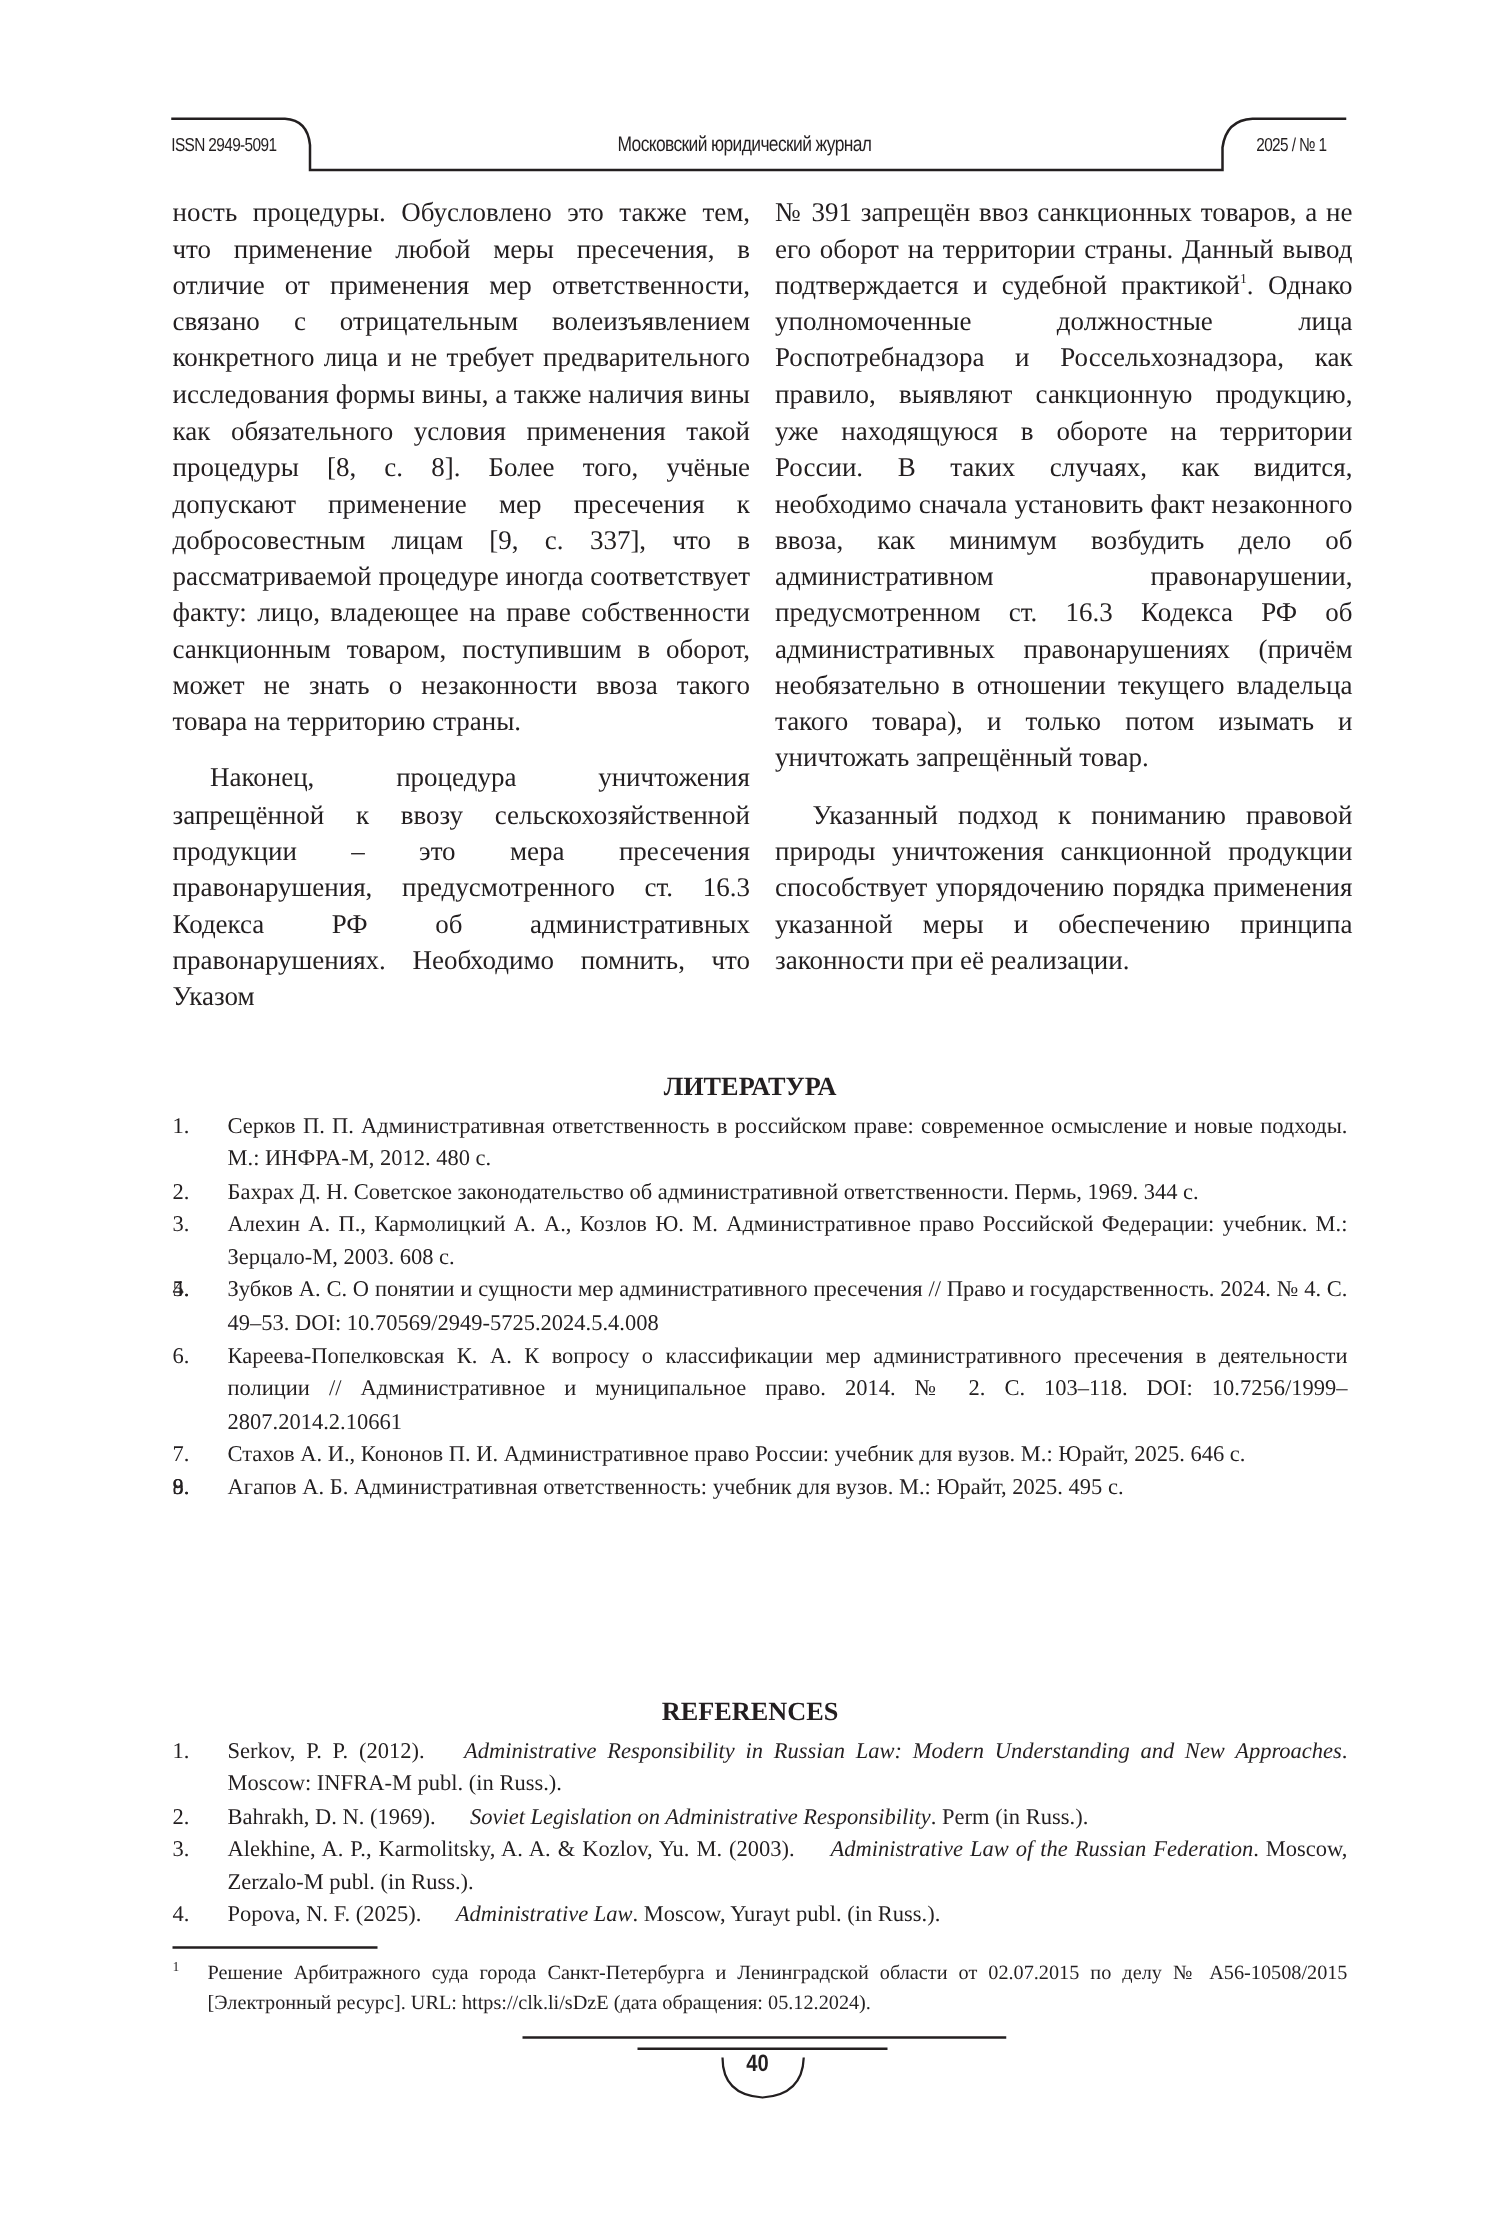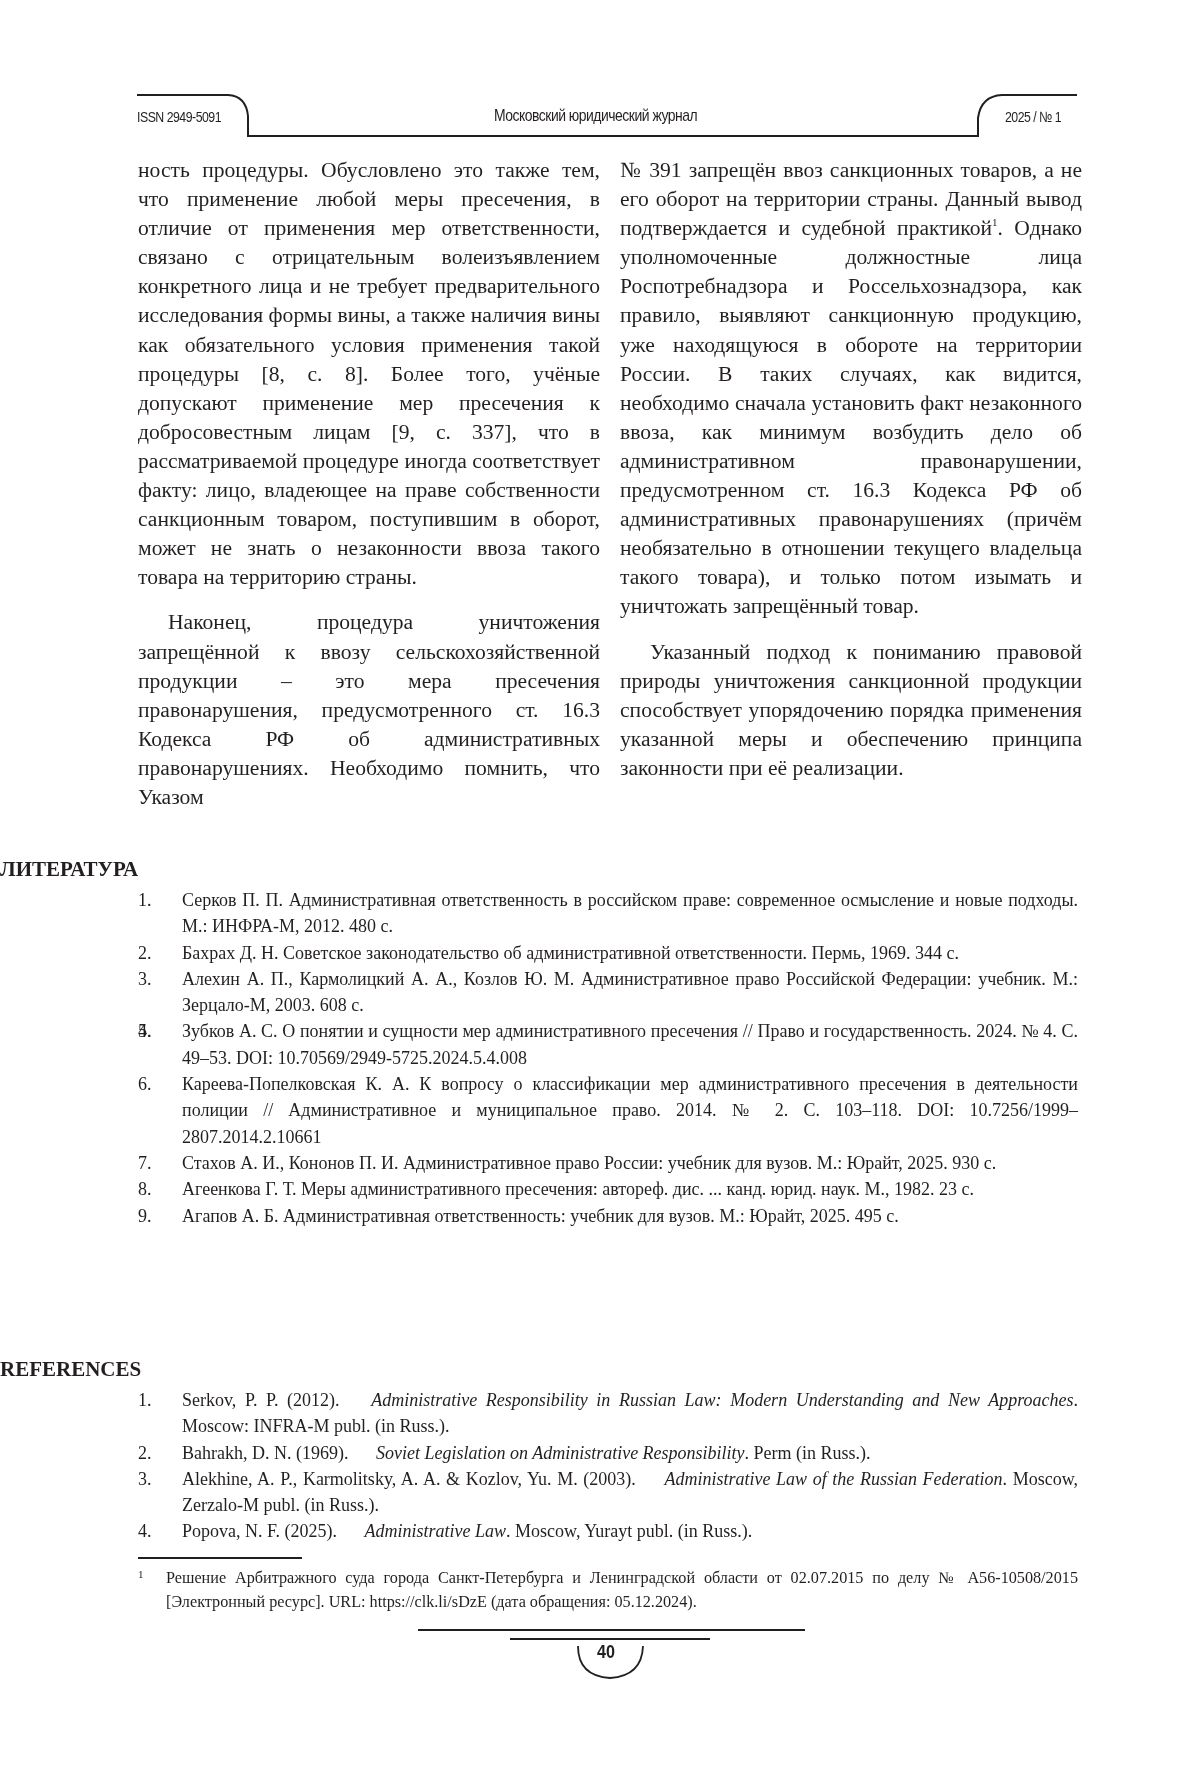--- a/index.html
+++ b/index.html
@@ -15,21 +15,21 @@
 
   
   .col { position: absolute; top: 156px; width: 462px; font-family: "Liberation Serif", serif; font-size: 21.6px; line-height: 29.1px; text-align: justify; color: #231f20; }
   .col-left { left: 138px; }
   .col-right { left: 620px; }
   .col p { margin: 0; }
   .col p.indent { text-indent: 30px; margin-top: 16px; }
   sup { font-size: 11px; line-height: 0; vertical-align: 9px; }
 
   
-  .sec-title { position: absolute; left: 0; width: 1200px; font-family: "Liberation Serif", serif; font-weight: bold; font-size: 21px; color: #231f20; }
+  .sec-title { position: absolute; left: 0; width: 1200px; text-align: center; font-family: "Liberation Serif", serif; font-weight: bold; font-size: 21px; color: #231f20; }
   .refs { position: absolute; left: 138px; width: 940px; margin: 0; padding: 0; list-style: none; font-family: "Liberation Serif", serif; font-size: 18px; line-height: 26.3px; color: #231f20; }
   .refs li { position: relative; padding-left: 44px; text-align: justify; margin: 0; }
   .refs li .num { position: absolute; left: 0; top: 0; }
   .refs .it { font-style: italic; margin-left: 23px; }
 
   .fn-rule { position: absolute; left: 138px; top: 1557px; width: 164px; height: 1.5px; background: #231f20; }
   .footnote { position: absolute; left: 138px; top: 1566px; width: 940px; font-family: "Liberation Serif", serif; font-size: 16.2px; line-height: 24px; color: #231f20; }
   .footnote .fn-mark { position: absolute; left: 0; top: -4px; font-size: 11px; }
   .footnote .fn-body { padding-left: 28px; display: block; text-align: justify; }
 
@@ -58,22 +58,22 @@
   </div>
 
   <div class="sec-title" style="top:857px;">ЛИТЕРАТУРА</div>
   <ol class="refs" style="top:887px;">
     <li><span class="num">1.</span><span>Серков П. П. Административная ответственность в российском праве: современное осмысление и новые подходы. М.: ИНФРА-М, 2012. 480 с.</span></li>
     <li><span class="num">2.</span><span>Бахрах Д. Н. Советское законодательство об административной ответственности. Пермь, 1969. 344 с.</span></li>
     <li><span class="num">3.</span><span>Алехин А. П., Кармолицкий А. А., Козлов Ю. М. Административное право Российской Федерации: учебник. М.: Зерцало-М, 2003. 608 с.</span></li>
     <li><span class="num">4.</span></li>
     <li><span class="num">5.</span><span>Зубков А. С. О понятии и сущности мер административного пресечения // Право и государственность. 2024. № 4. С. 49–53. DOI: 10.70569/2949-5725.2024.5.4.008</span></li>
     <li><span class="num">6.</span><span>Кареева-Попелковская К. А. К вопросу о классификации мер административного пресечения в деятельности полиции // Административное и муниципальное право. 2014. № 2. С. 103–118. DOI: 10.7256/1999–2807.2014.2.10661</span></li>
-    <li><span class="num">7.</span><span>Стахов А. И., Кононов П. И. Административное право России: учебник для вузов. М.: Юрайт, 2025. 930 с.</span></li>
-    <li><span class="num">8.</span><span>Агеенкова Г. Т. Меры административного пресечения: автореф. дис. ... канд. юрид. наук. М., 1982. 23 с.</span></li>
+    <li><span class="num">7.</span><span>Стахов А. И., Кононов П. И. Административное право России: учебник для вузов. М.: Юрайт, 2025. 646 с.</span></li>
+    <li><span class="num">8.</span></li>
     <li><span class="num">9.</span><span>Агапов А. Б. Административная ответственность: учебник для вузов. М.: Юрайт, 2025. 495 с.</span></li>
   </ol>
 
   <div class="sec-title" style="top:1357px;">REFERENCES</div>
   <ol class="refs" style="top:1387px;">
     <li><span class="num">1.</span><span>Serkov, P. P. (2012). </span><span class="it">Administrative Responsibility in Russian Law: Modern Understanding and New Approaches</span><span>. Moscow: INFRA-M publ. (in Russ.).</span></li>
     <li><span class="num">2.</span><span>Bahrakh, D. N. (1969). </span><span class="it">Soviet Legislation on Administrative Responsibility</span><span>. Perm (in Russ.).</span></li>
     <li><span class="num">3.</span><span>Alekhine, A. P., Karmolitsky, A. A. &amp; Kozlov, Yu. M. (2003). </span><span class="it">Administrative Law of the Russian Federation</span><span>. Moscow, Zerzalo-M publ. (in Russ.).</span></li>
     <li><span class="num">4.</span><span>Popova, N. F. (2025). </span><span class="it">Administrative Law</span><span>. Moscow, Yurayt publ. (in Russ.).</span></li>
   </ol>

